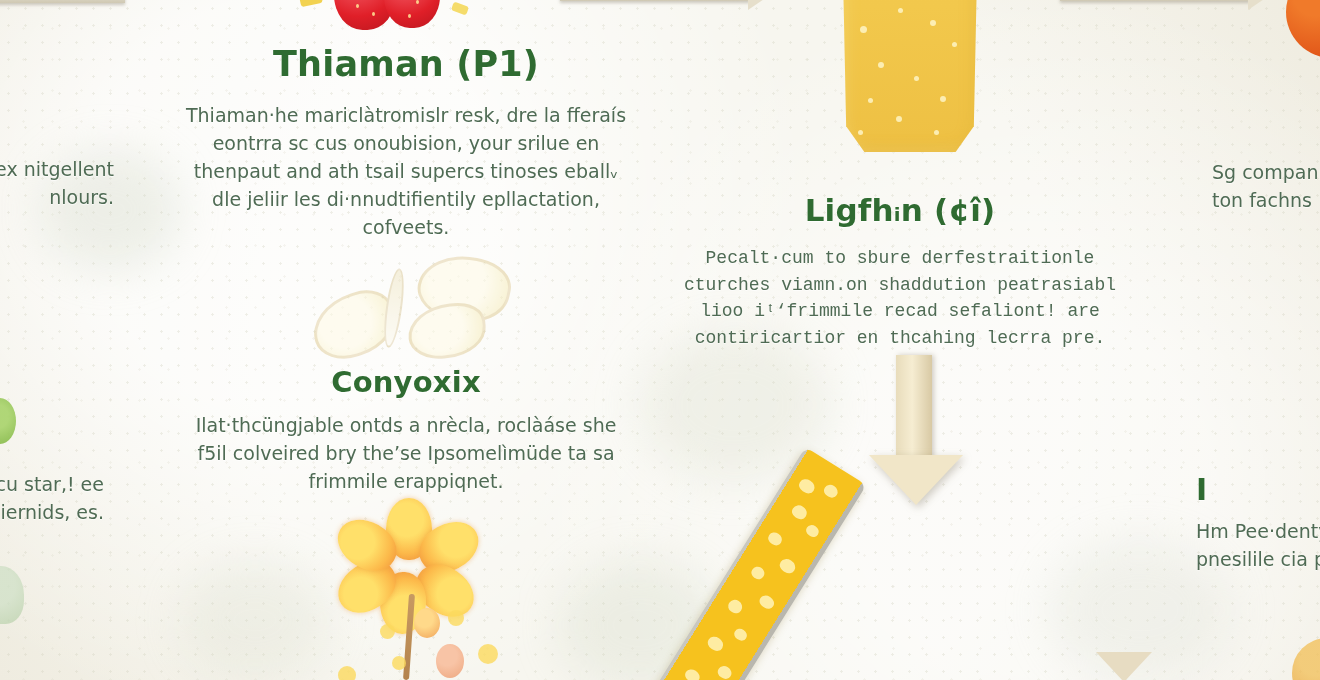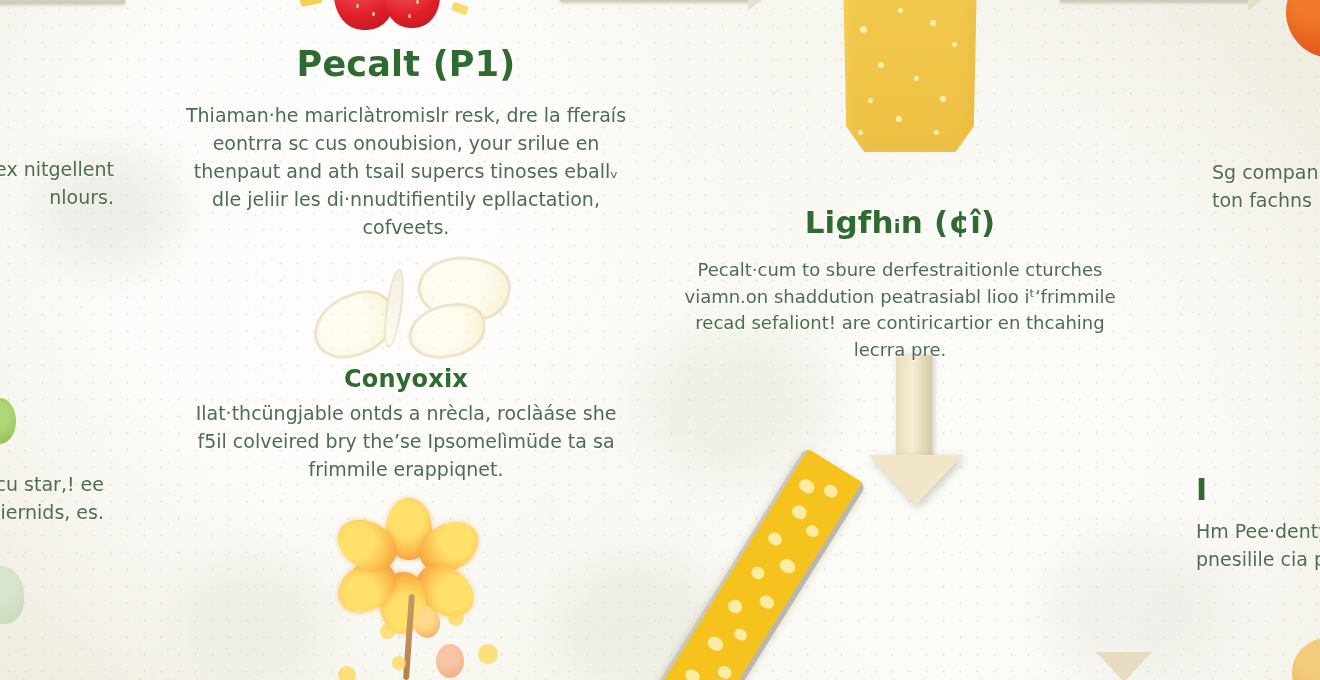--- a/index.html
+++ b/index.html
@@ -42,26 +42,26 @@
     color:#4f6b54;
     line-height:1.48;
     text-shadow:0 1px 1px rgba(255,255,255,.8);
   }
 
   #b-thiamin{ left:178px; top:44px; width:456px; }
   #b-thiamin .heading{ font-size:35px; margin-bottom:17px; }
   #b-thiamin .body{ font-size:19px; }
 
   #b-conyoxix{ left:178px; top:365px; width:456px; }
-  #b-conyoxix .heading{ font-size:24px; margin-bottom:6px; }
+  #b-conyoxix .heading{ font-size:29px; margin-bottom:12px; }
   #b-conyoxix .body{ font-size:19px; }
 
-  #b-ligfhin{ left:680px; top:204px; width:440px; }
+  #b-ligfhin{ left:680px; top:192px; width:440px; }
   #b-ligfhin .heading{ font-size:31px; margin-bottom:17px; }
-  #b-ligfhin .body{ font-size:18px; }
+  #b-ligfhin .body{ font-size:18px;font-family:Liberation Mono, monospace; }
 
   
   #b-left-top{ left:-96px; top:155px; width:210px; text-align:right; }
   #b-left-top .body{ font-size:19px; }
   #b-left-bot{ left:-106px; top:470px; width:210px; text-align:right; }
   #b-left-bot .body{ font-size:19px; }
 
   #b-right-top{ left:1212px; top:158px; width:230px; text-align:left; }
   #b-right-top .body{ font-size:19px; }
   #b-right-bot{ left:1196px; top:472px; width:240px; text-align:left; }
@@ -283,21 +283,21 @@
     <div class="budflower" style="left:96px;top:110px;width:26px;height:30px;"></div>
     <div class="budflower" style="left:118px;top:146px;width:28px;height:34px;background:radial-gradient(circle at 40% 35%,#f8c4a6 0 35%,#eda67e 100%);"></div>
     <span class="dotsun" style="left:130px;top:112px;width:16px;height:16px;"></span>
     <span class="dotsun" style="left:62px;top:126px;width:15px;height:15px;"></span>
     <span class="dotsun" style="left:160px;top:146px;width:20px;height:20px;"></span>
     <span class="dotsun" style="left:74px;top:158px;width:14px;height:14px;"></span>
     <span class="dotsun" style="left:20px;top:168px;width:18px;height:18px;"></span>
   </div>
 
   <div class="txtblock" id="b-thiamin">
-    <div class="heading">Pecalt (P1)</div>
+    <div class="heading">Thiaman (P1)</div>
     <div class="body">Thiaman·he mariclàtromislr resk, dre la fferaís eontrra sc cus onoubision, your srilue en thenpaut and ath tsail supercs tinoses eballᵥ dle jeliir les di·nnudtifientily epllactation, cofveets.</div>
   </div>
 
   <div class="txtblock" id="b-conyoxix">
     <div class="heading">Conyoxix</div>
     <div class="body">Ilat·thcüngjable ontds a nrècla, roclàáse she f5il colveired bry the’se Ipsomelìmüde ta sa frimmile erappiqnet.</div>
   </div>
 
   <div class="txtblock" id="b-ligfhin">
     <div class="heading">Ligfhᵢn (¢î)</div>

